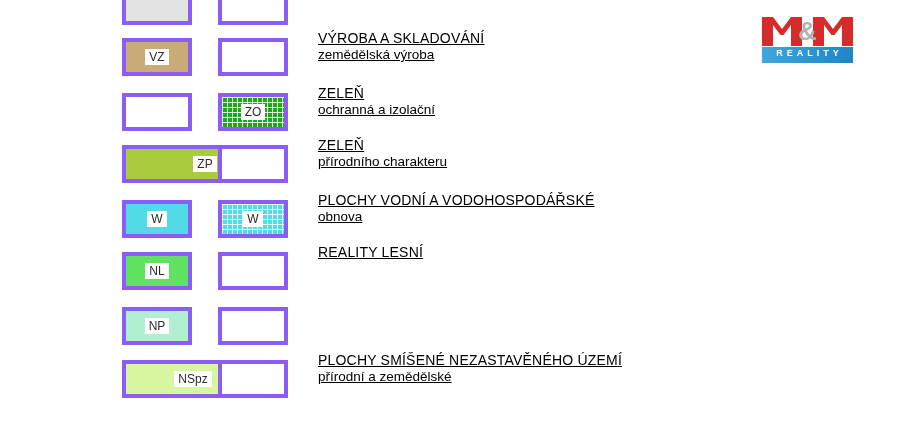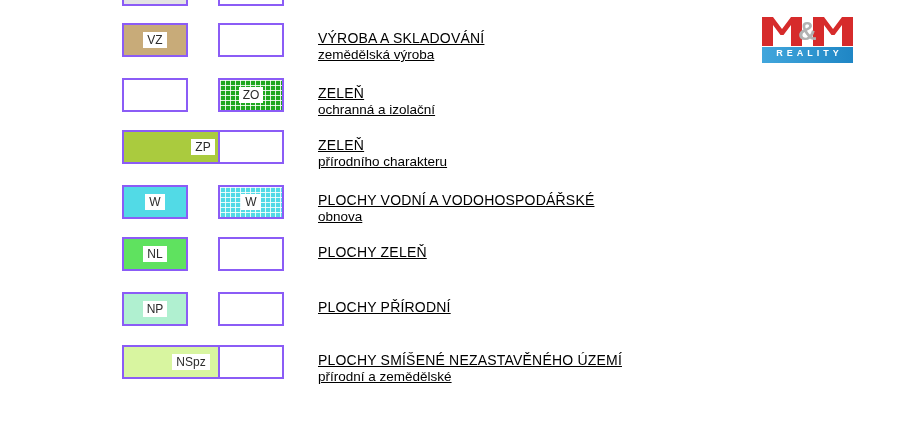--- a/index.html
+++ b/index.html
@@ -2,22 +2,22 @@
 <html><head>
 <meta charset="utf-8">
 <style>
   html,body { margin:0; padding:0; background:#fff; }
   #canvas {
     position:relative; width:905px; height:422px; background:#ffffff;
     overflow:hidden; font-family:"Liberation Sans", sans-serif; color:#000;
   }
   .row { position:absolute; left:0; width:100%; height:34px; }
   .box {
-    position:absolute; top:0; width:62px; height:30px;
-    border:2px solid #8b5cf6; background:#fff;
+    position:absolute; top:15px; width:62px; height:30px;
+    border:4px solid #8b5cf6; background:#fff;
     display:flex; align-items:center; justify-content:center;
   }
   .col1 { left:122px; }
   .col2 { left:218px; }
   .box.grid {
     background-image:
       linear-gradient(to right, rgba(255,255,255,0.85) 1px, transparent 1px),
       linear-gradient(to bottom, rgba(255,255,255,0.85) 1px, transparent 1px);
     background-size:5px 5px;
   }
@@ -109,35 +109,31 @@
     </div>
 
     <div class="row" style="top: 237px;">
       <div class="box col1" style="background-color: rgb(95, 226, 95);">
         <span class="chip">NL</span>
       </div>
       <div class="box col2" style="background-color: rgb(255, 255, 255);">
         
       </div>
       <div class="rowtext">
-        <div class="title">PLOCHY ZELEŇ</div>
+        <div class="title">REALITY LESNÍ</div>
 
       </div>
     </div>
 
     <div class="row" style="top: 292px;">
       <div class="box col1" style="background-color: rgb(176, 240, 208);">
         <span class="chip">NP</span>
       </div>
       <div class="box col2" style="background-color: rgb(255, 255, 255);">
         
-      </div>
-      <div class="rowtext">
-        <div class="title">PLOCHY PŘÍRODNÍ</div>
-
       </div>
     </div>
 
     <div class="row" style="top: 345px;">
       <div class="box col1" style="background-color: rgb(216, 245, 160); padding-left: 36px;">
         <span class="chip">NSpz</span>
       </div>
       <div class="box col2" style="background-color: rgb(255, 255, 255);">
         
       </div>

